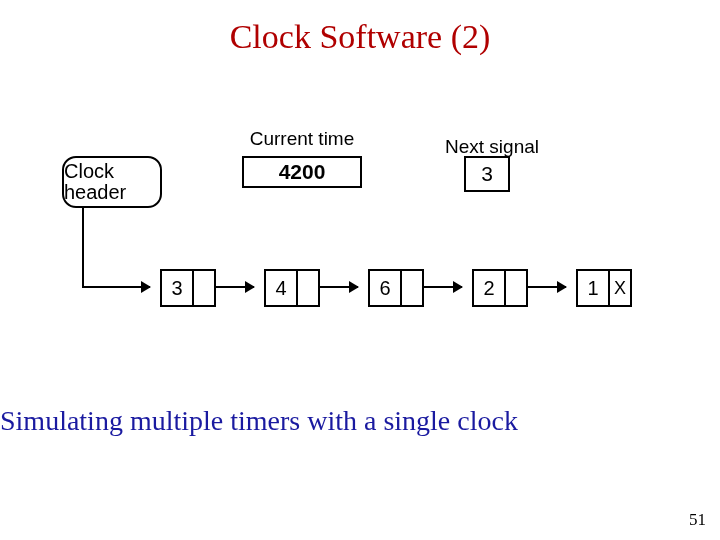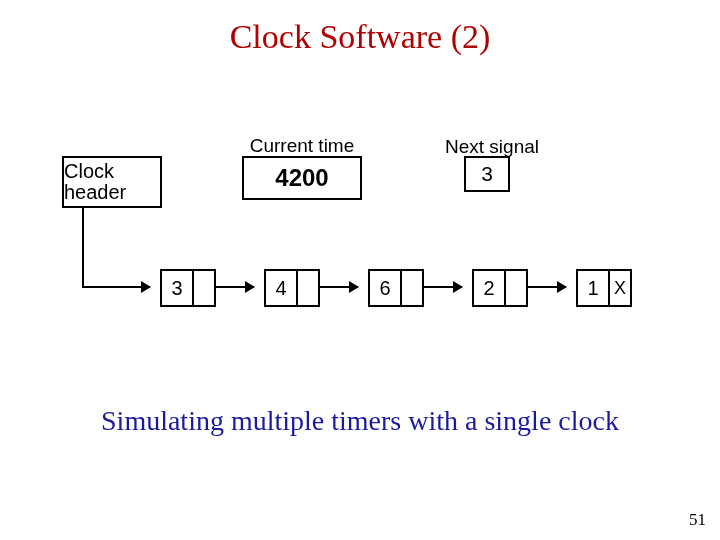--- a/index.html
+++ b/index.html
@@ -1,29 +1,29 @@
 <!DOCTYPE html>
 <html><head>
 <meta charset="utf-8">
 <style>
   html,body{margin:0;padding:0;width:720px;height:540px;background:#fff;font-family:"Times New Roman",serif;color:#000;}
   .slide{position:relative;width:720px;height:540px;}
   .title{position:absolute;top:18px;left:0;width:720px;text-align:center;font-size:34px;color:#b00000;}
-  .caption{position:absolute;top:405px;left:0;width:720px;text-align:center;font-size:28px;color:#1a1aa0;}
+  .caption{position:absolute;top:405px;left:0;width:720px;text-align:left;font-size:28px;color:#1a1aa0;}
   .pagenum{position:absolute;bottom:10px;right:14px;font-size:17px;color:#000;}
 
   .diagram{position:absolute;top:128px;left:62px;width:596px;height:230px;font-family:Helvetica,Arial,sans-serif;}
 
   .lbl{position:absolute;font-size:19px;text-align:center;}
-  .lbl-current{left:160px;top:7px;width:160px;}
+  .lbl-current{left:160px;top:0;width:160px;}
   .lbl-next{left:370px;top:8px;width:120px;}
 
   .box{position:absolute;border:2px solid #000;background:#fff;box-sizing:border-box;display:flex;align-items:center;justify-content:center;font-size:20px;}
-  .box-header{left:0;top:28px;width:100px;height:52px;line-height:1.05;}
-  .box-current{left:180px;top:28px;width:120px;height:44px;font-size:24px;font-weight:bold;}
+  .box-header{left:0;top:28px;width:100px;height:52px;line-height:1.05;border-radius:14px;}
+  .box-current{left:180px;top:28px;width:120px;height:32px;font-size:21px;font-weight:bold;}
   .box-next{left:402px;top:28px;width:46px;height:36px;font-size:21px;}
 
   .vline{position:absolute;left:20px;top:80px;width:2px;height:80px;background:#000;}
 
   
   .node{position:absolute;top:141px;height:38px;border:2px solid #000;box-sizing:border-box;display:flex;}
   .node .val{width:30px;border-right:2px solid #000;display:flex;align-items:center;justify-content:center;font-size:20px;}
   .node .ptr{width:20px;display:flex;align-items:center;justify-content:center;font-size:18px;}
   .n0{left:98px;}  .n1{left:202px;} .n2{left:306px;} .n3{left:410px;} .n4{left:514px;}
 

